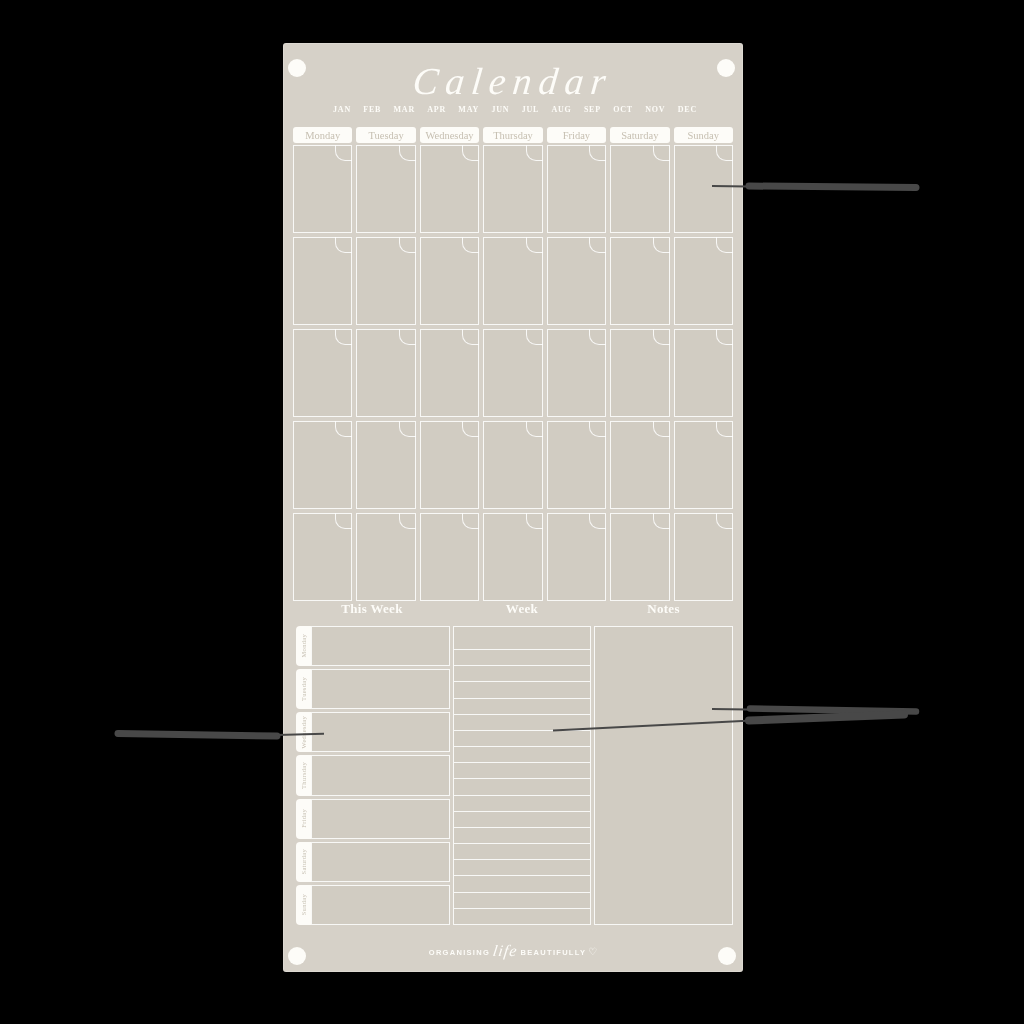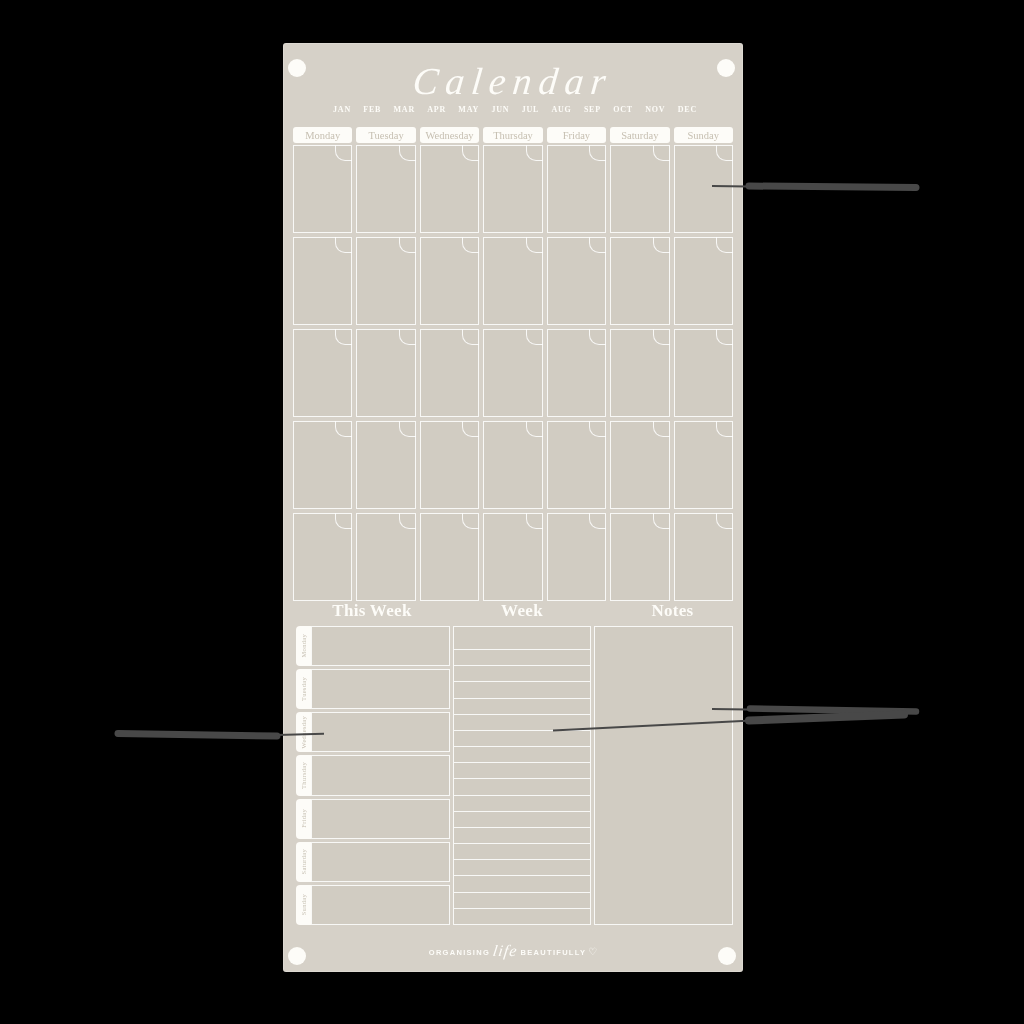--- a/index.html
+++ b/index.html
@@ -55,25 +55,25 @@
   .cell{position:relative;background:var(--cell);border:1px solid var(--line-white);}
   .notch{
     position:absolute;top:-1px;right:-1px;width:17px;height:16px;
     border-left:1.5px solid var(--line-white);
     border-bottom:1.5px solid var(--line-white);
     border-bottom-left-radius:10px;
   }
 
   .sec-title{
     position:absolute;top:558px;height:20px;
-    text-align:center;font-size:17px;font-weight:700;color:var(--white);letter-spacing:0.3px;
+    text-align:center;font-size:13px;font-weight:700;color:var(--white);letter-spacing:0.3px;
   }
   .sec-title.tw{left:9px;width:160px;}
   .sec-title.li{left:170px;width:138px;}
-  .sec-title.no{left:320px;width:139px;}
+  .sec-title.no{left:311px;width:139px;}
 
   .weekly{
     position:absolute;left:13px;top:583px;width:154px;height:299px;
     display:flex;flex-direction:column;gap:3px;
   }
   .weekrow{flex:1;display:flex;}
   .weektab{
     width:15px;background:var(--white);border-radius:4px 0 0 4px;
     display:flex;align-items:center;justify-content:center;overflow:hidden;
   }

